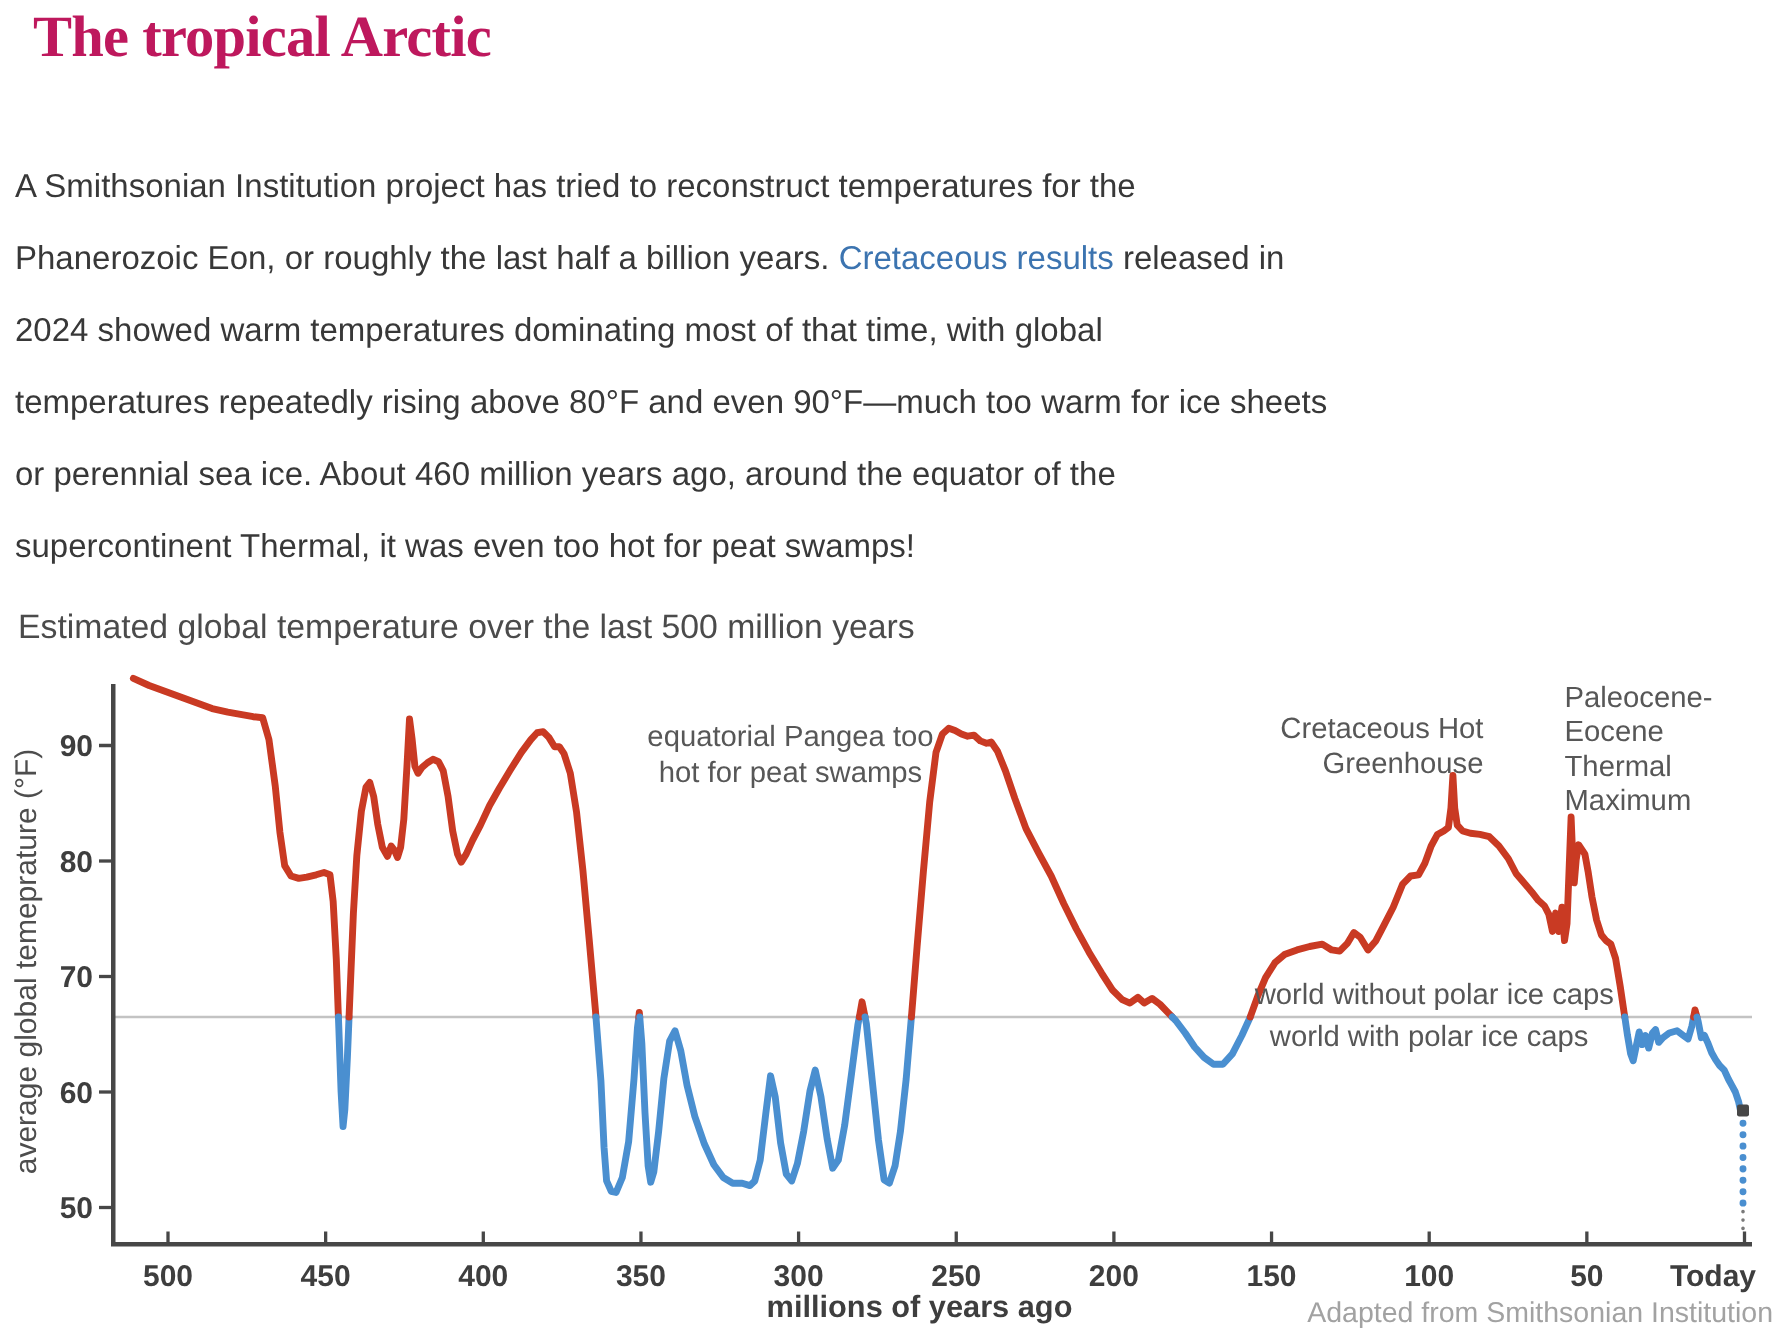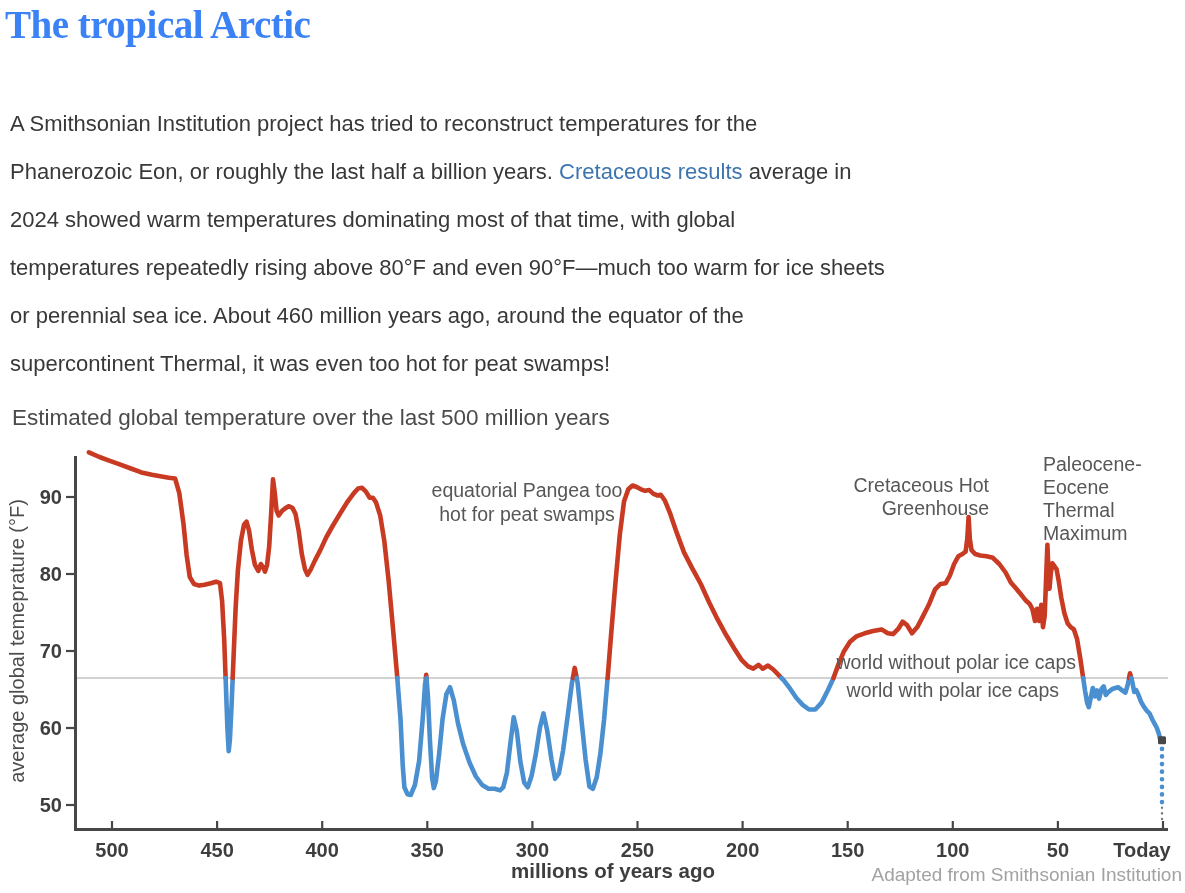--- a/index.html
+++ b/index.html
@@ -1,21 +1,21 @@
 <!DOCTYPE html>
 <html><head>
 <meta charset="utf-8">
 <style>
   html,body{margin:0;padding:0;background:#ffffff;}
   body{width:1185px;height:893px;position:relative;overflow:hidden;
        font-family:"Liberation Sans",sans-serif;}
   .page{position:absolute;inset:0;}
-  h1.title{position:absolute;left:5px;top:2px;margin:0;
+  h1.title{position:absolute;left:22px;top:2px;margin:0;
            font-family:"Liberation Serif",serif;font-weight:bold;
-           font-size:39px;letter-spacing:-0.5px;color:#3b82f6;}
+           font-size:39px;letter-spacing:-0.5px;color:#be185d;}
   .para{position:absolute;left:10px;top:100px;width:1175px;
         font-size:22px;line-height:48px;color:#383838;}
   .para .line{white-space:nowrap;}
   .para .link{color:#3c74b0;text-decoration:none;cursor:pointer;}
   .chart-wrap{position:absolute;left:0;top:400px;width:1151px;height:493px;}
   .chart-title{position:absolute;left:12px;top:5px;font-size:22.5px;color:#4b4b4b;}
   svg{position:absolute;left:0;top:32px;}
   text{font-family:"Liberation Sans",sans-serif;}
   .tick{font-size:20px;font-weight:bold;fill:#3e3e3e;}
   .ann{font-size:19.5px;fill:#575757;}
@@ -23,21 +23,21 @@
   .xlabel{font-size:20.5px;font-weight:bold;fill:#3e3e3e;}
   .attr{font-size:19px;fill:#a2a2a2;}
 </style>
 </head>
 <body>
 
 <div class="page">
   <h1 class="title">The tropical Arctic</h1>
   <div class="para" id="para">
       <div class="line"><span>A Smithsonian Institution project has tried to reconstruct temperatures for the</span></div>
-      <div class="line"><span>Phanerozoic Eon, or roughly the last half a billion years. </span><a class="link">Cretaceous results</a><span> average in</span></div>
+      <div class="line"><span>Phanerozoic Eon, or roughly the last half a billion years. </span><a class="link">Cretaceous results</a><span> released in</span></div>
       <div class="line"><span>2024 showed warm temperatures dominating most of that time, with global</span></div>
       <div class="line"><span>temperatures repeatedly rising above 80°F and even 90°F—much too warm for ice sheets</span></div>
       <div class="line"><span>or perennial sea ice. About 460 million years ago, around the equator of the</span></div>
       <div class="line"><span>supercontinent Thermal, it was even too hot for peat swamps!</span></div>
     </div>
   <div class="chart-wrap">
     <div class="chart-title">Estimated global temperature over the last 500 million years</div>
     <svg id="chartSvg" width="1185" height="461" viewBox="0 0 1185 461">
         <line x1="76" y1="245.95000000000002" x2="1168" y2="245.95000000000002" stroke="#c3c3c3" stroke-width="1.6"></line>
         <path d="M88.9,20.3L99.4,25.0L109.9,28.8L120.4,32.7L130.9,36.5L141.4,40.4L151.9,42.7L160.3,44.2L168.8,45.8L175.1,46.5L179.3,61.1L183.5,92.0L186.6,122.8L189.8,145.1L194.0,152.0L199.2,153.6L204.5,152.8L210.8,151.2L216.0,149.7L220.0,151.2L222.1,168.9L224.2,207.5L225.6,246.0" fill="none" stroke="#c93a23" stroke-width="4.6" stroke-linecap="round" stroke-linejoin="round"></path>

